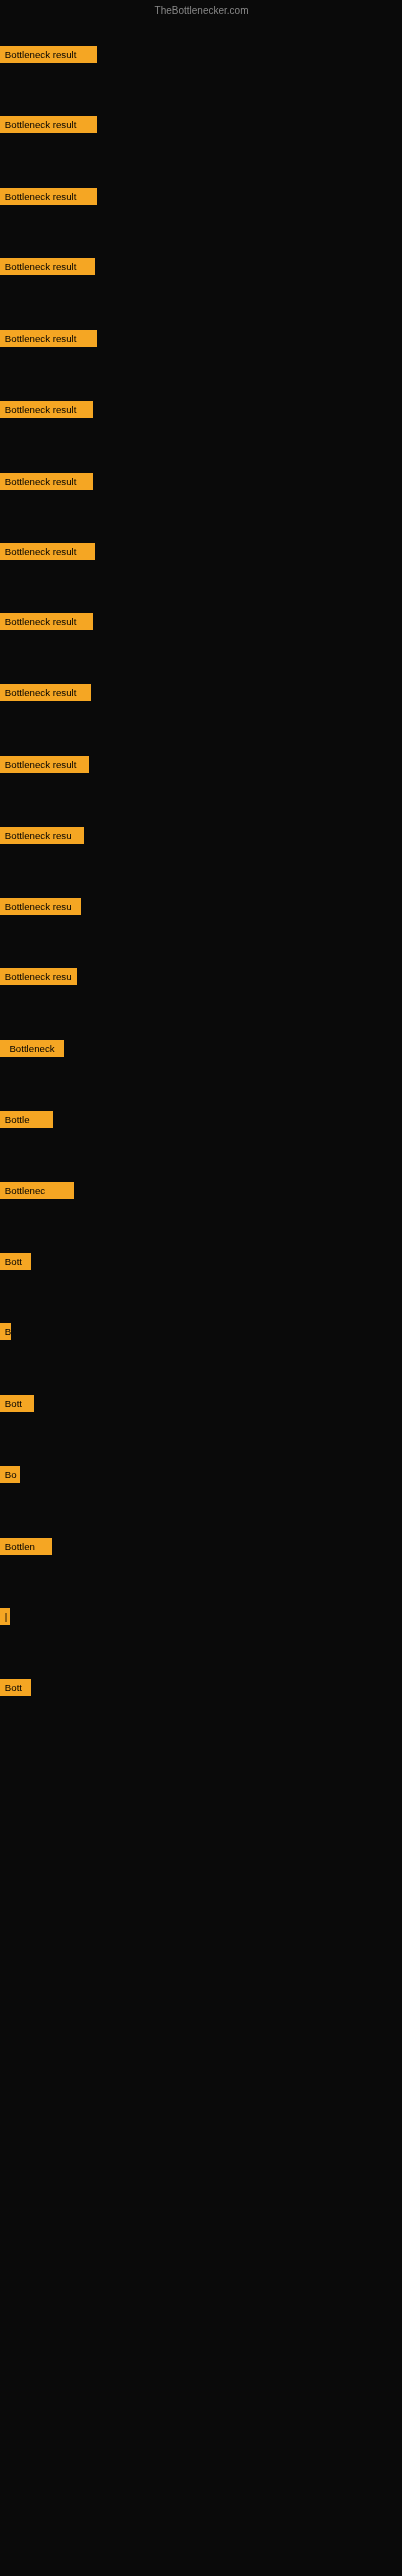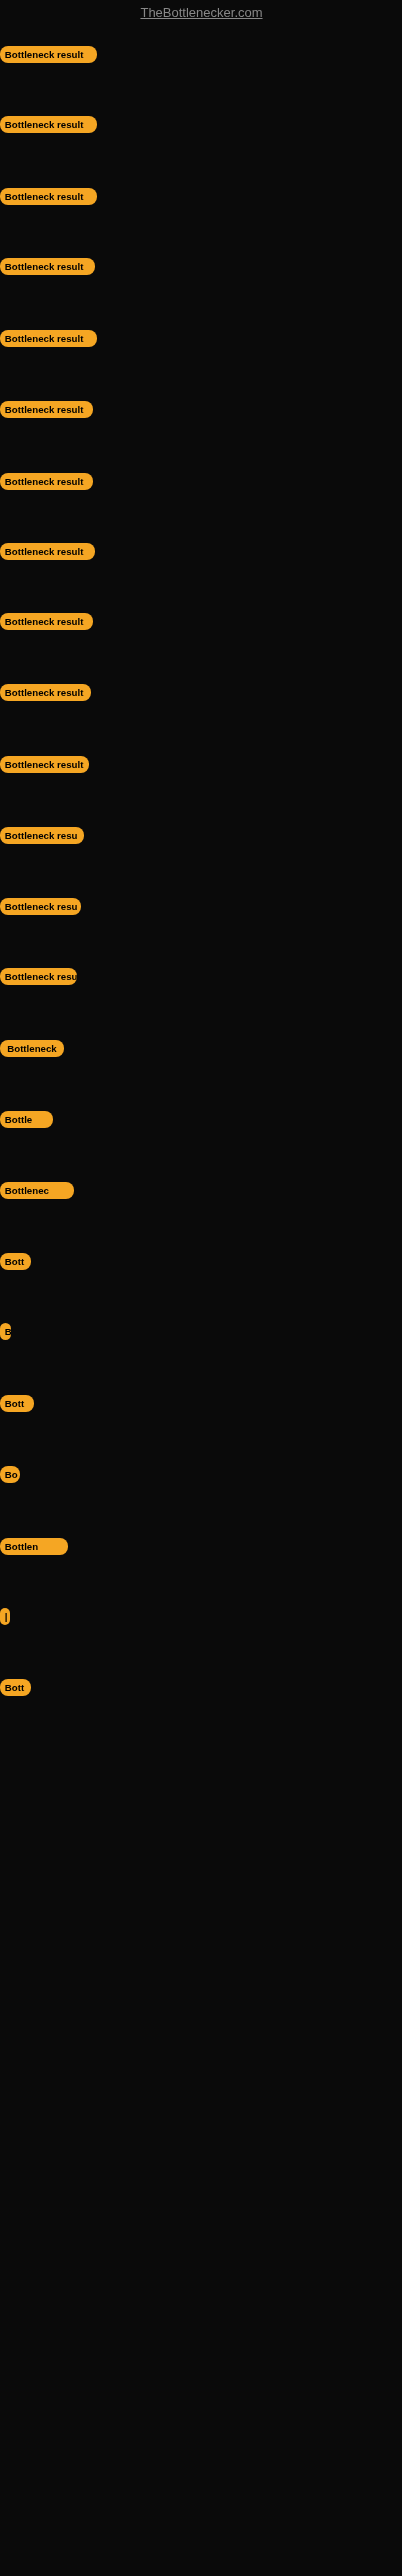--- a/index.html
+++ b/index.html
@@ -13,33 +13,32 @@
       min-height: 2576px;
       font-family: Arial, sans-serif;
       position: relative;
     }
     .site-title {
       position: absolute;
       top: 4.8px;
       left: 50%;
       transform: translateX(-50%);
       color: #888;
-      font-size: 13px;
+      font-size: 10px;
       white-space: nowrap;
-      text-decoration: underline;
     }
     .bottleneck-badge {
       position: absolute;
       left: 0;
       background-color: #f5a623;
       color: #000;
       font-size: 9.7px;
-      font-weight: bold;
+      font-weight: normal;
       padding: 3.2px 4.8px;
-      border-radius: 8px;
+      border-radius: 0;
       white-space: nowrap;
       overflow: hidden;
     }
   </style>
 </head>
 <body>
 
 <span class="site-title">TheBottlenecker.com</span>
 
 <div id="badges-container">
@@ -57,17 +56,17 @@
     <div class="bottleneck-badge" style="top: 827px; width: 84px;">Bottleneck resu</div>
     <div class="bottleneck-badge" style="top: 898px; width: 81px;">Bottleneck resu</div>
     <div class="bottleneck-badge" style="top: 968px; width: 77px;">Bottleneck resu</div>
     <div class="bottleneck-badge" style="top: 1040px; width: 64px; text-align: center;">Bottleneck</div>
     <div class="bottleneck-badge" style="top: 1111px; width: 53px;">Bottle</div>
     <div class="bottleneck-badge" style="top: 1182px; width: 74px;">Bottlenec</div>
     <div class="bottleneck-badge" style="top: 1253px; width: 31px;">Bott</div>
     <div class="bottleneck-badge" style="top: 1323px; width: 11.3px;">B</div>
     <div class="bottleneck-badge" style="top: 1395px; width: 34px;">Bott</div>
     <div class="bottleneck-badge" style="top: 1466px; width: 20px;">Bo</div>
-    <div class="bottleneck-badge" style="top: 1538px; width: 68px;">Bottlen</div>
+    <div class="bottleneck-badge" style="top: 1538px; width: 52px;">Bottlen</div>
     <div class="bottleneck-badge" style="top: 1608px; width: 8px;">|</div>
     <div class="bottleneck-badge" style="top: 1679px; width: 31px;">Bott</div>
   </div>
 
 
 </body></html>

